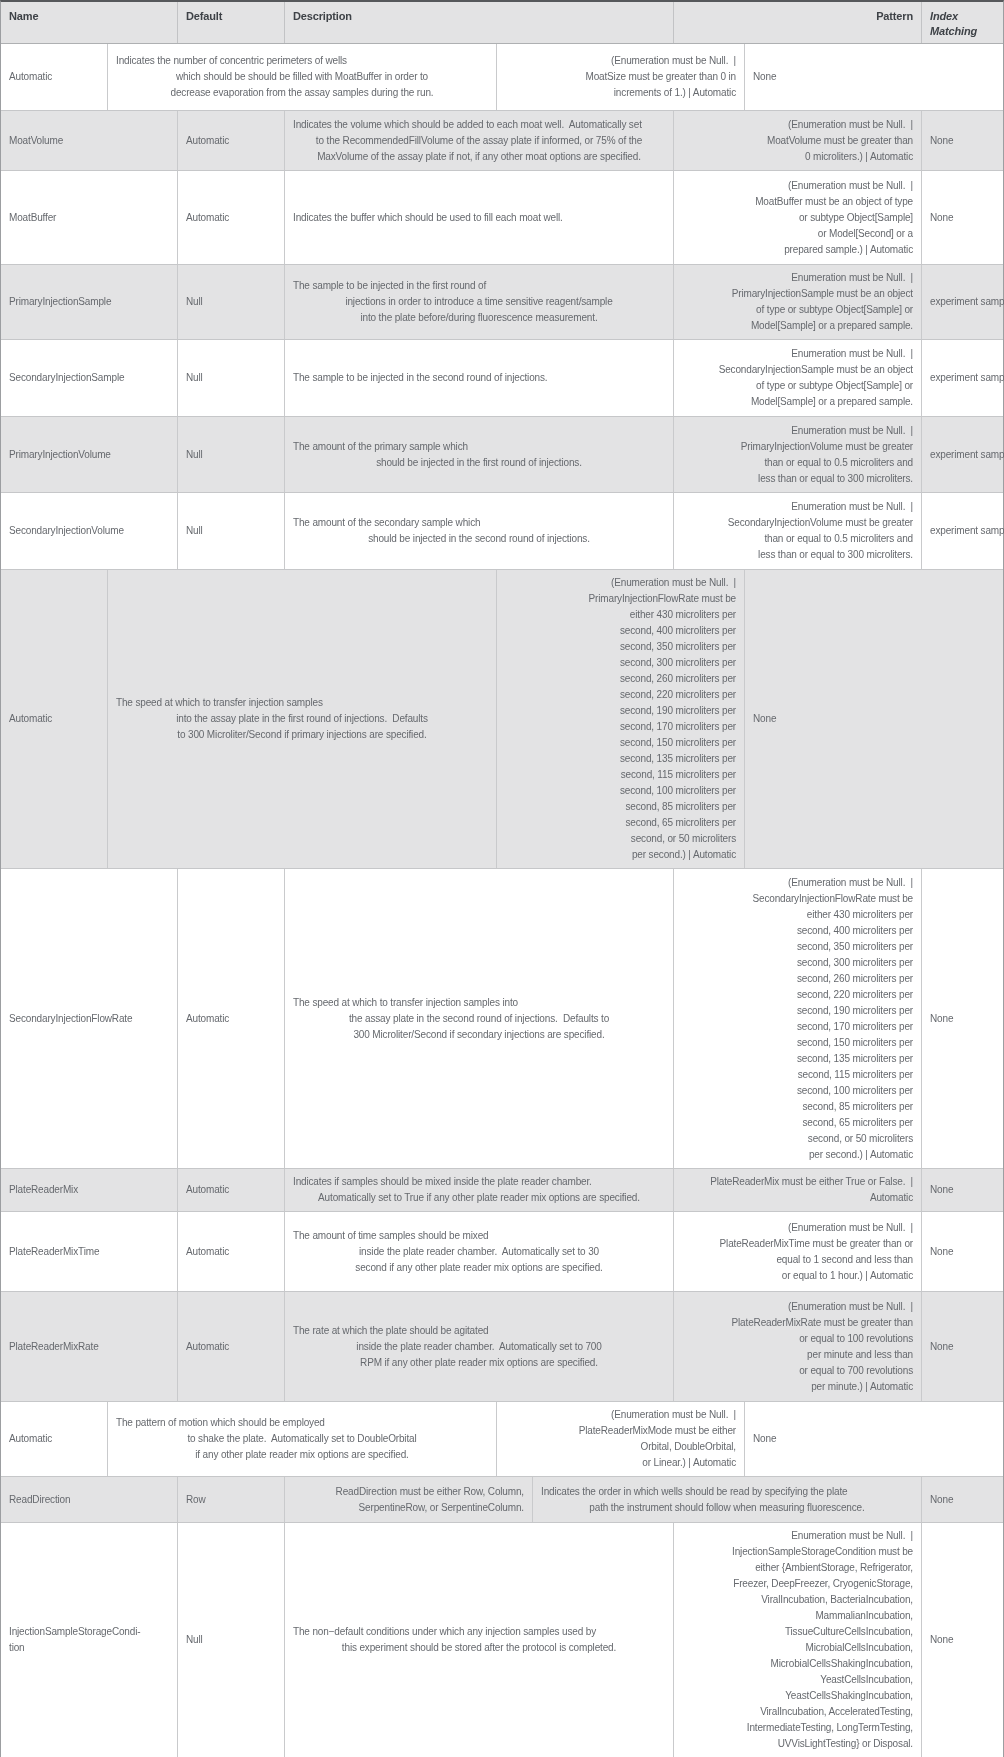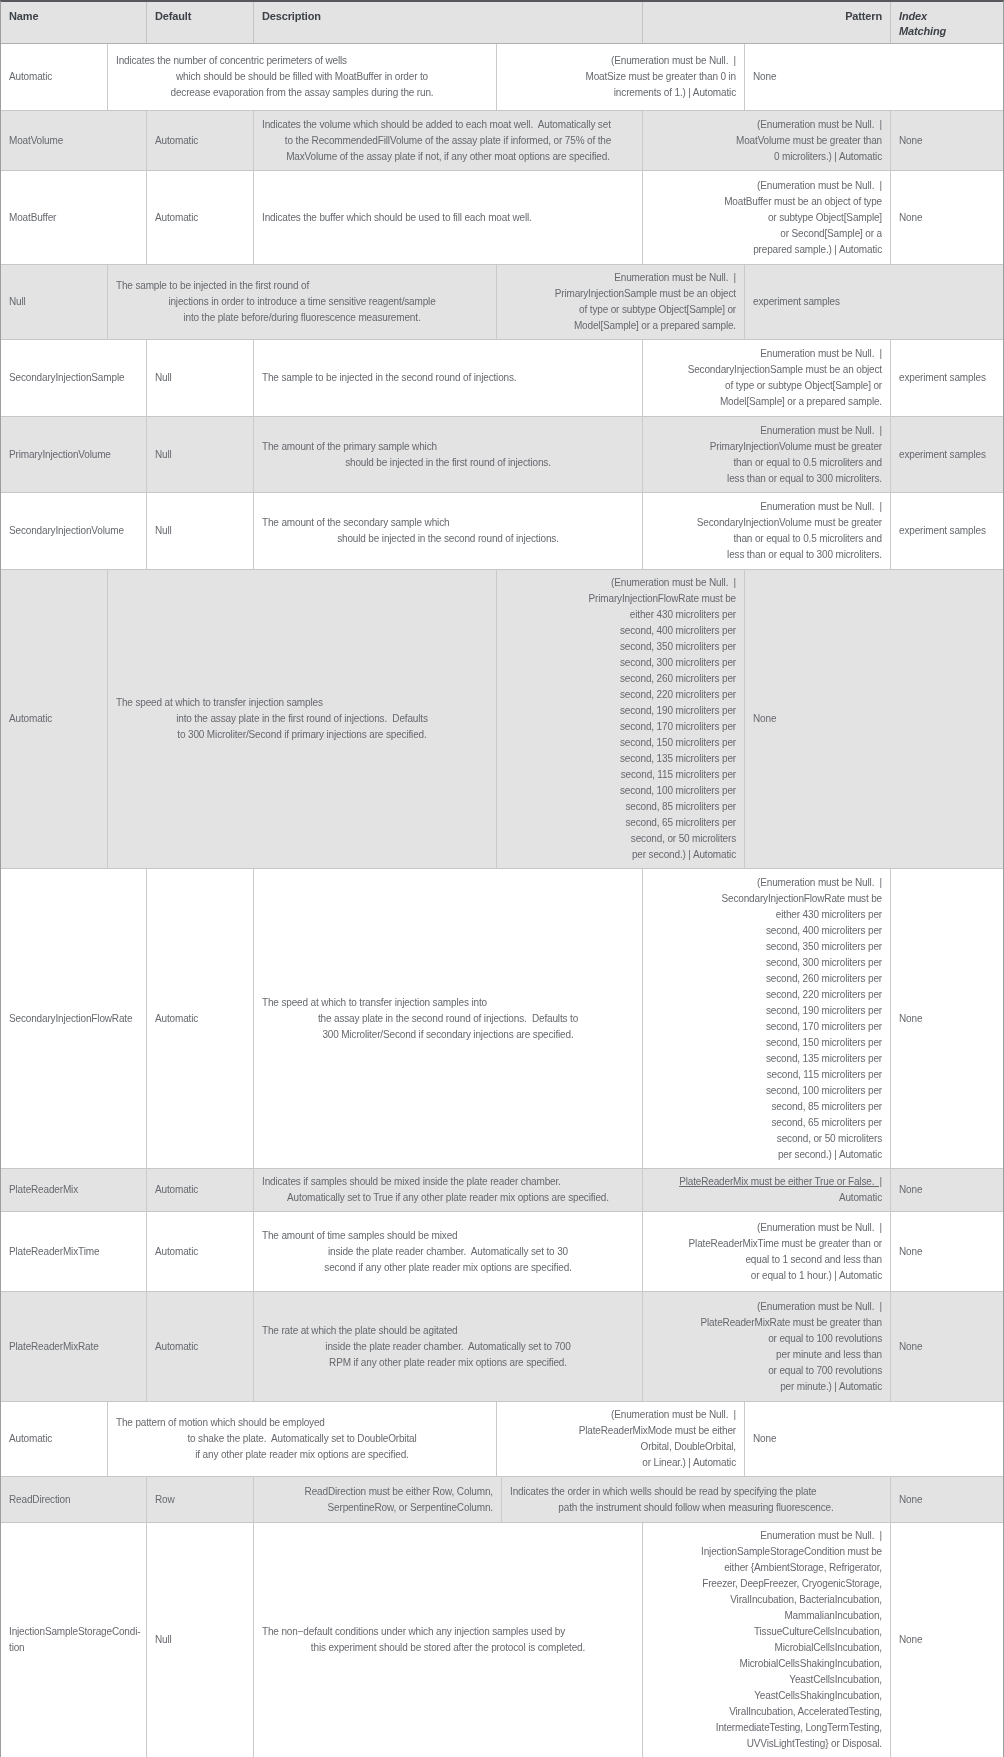--- a/index.html
+++ b/index.html
@@ -44,33 +44,33 @@
   }
   .t-row.shaded{background:#e3e3e4;}
   .t-row:last-child{border-bottom:none;}
   .cell{
     display:flex;flex-direction:column;justify-content:center;
     padding:5px 8px;
     box-sizing:border-box;
   }
   .t-row .cell{border-right:1px solid #c9cacc;}
   .t-row .cell:last-child{border-right:none;}
-  .col-name{width:146px;flex:none;}
+  .col-name{width:177px;flex:none;}
   .col-default{width:107px;flex:none;}
   .col-desc{width:389px;flex:none;}
   .col-pattern{width:248px;flex:none;align-items:flex-end;}
   .col-index{width:106px;flex:none;}
   .ln{
     line-height:16px;
     white-space:pre;
     text-align:center;
   }
   .ln-first{text-align:left;}
   .cell.indent .ln{text-align:left;padding-left:14px;}
-  .cell.indent .ln-first{padding-left:0;text-decoration:underline;}
+  .cell.indent .ln-first{padding-left:0;}
   
   .col-name .ln, .col-default .ln, .col-index .ln{text-align:left;}
   .col-name .ln-first, .col-default .ln-first, .col-index .ln-first{text-align:left;}
   .t-header .ln{line-height:15px;}
   
   .t-body .t-row:nth-of-type(1){min-height:67px}
   .t-body .t-row:nth-of-type(2){min-height:60px}
   .t-body .t-row:nth-of-type(3){min-height:94px}
   .t-body .t-row:nth-of-type(4){min-height:74px}
   .t-body .t-row:nth-of-type(5){min-height:77px}
@@ -154,28 +154,31 @@
         <div class="cell col-default">
           <div class="ln ln-first">Automatic</div>
         </div>
         <div class="cell col-desc">
           <div class="ln ln-first">Indicates the buffer which should be used to fill each moat well.</div>
         </div>
         <div class="cell col-pattern">
           <div class="ln ln-first">(Enumeration must be Null.  |</div>
           <div class="ln">MoatBuffer must be an object of type</div>
           <div class="ln">or subtype Object[Sample]</div>
-          <div class="ln">or Second[Sample] or a</div>
+          <div class="ln">or Model[Second] or a</div>
           <div class="ln">prepared sample.) | Automatic</div>
         </div>
         <div class="cell col-index">
           <div class="ln ln-first">None</div>
         </div>
       </div>
       <div class="t-row shaded">
+        <div class="cell col-name">
+          <div class="ln ln-first">PrimaryInjectionSample</div>
+        </div>
         <div class="cell col-default">
           <div class="ln ln-first">Null</div>
         </div>
         <div class="cell col-desc">
           <div class="ln ln-first">The sample to be injected in the first round of</div>
           <div class="ln">injections in order to introduce a time sensitive reagent/sample</div>
           <div class="ln">into the plate before/during fluorescence measurement.</div>
         </div>
         <div class="cell col-pattern">
           <div class="ln ln-first">Enumeration must be Null.  |</div>

